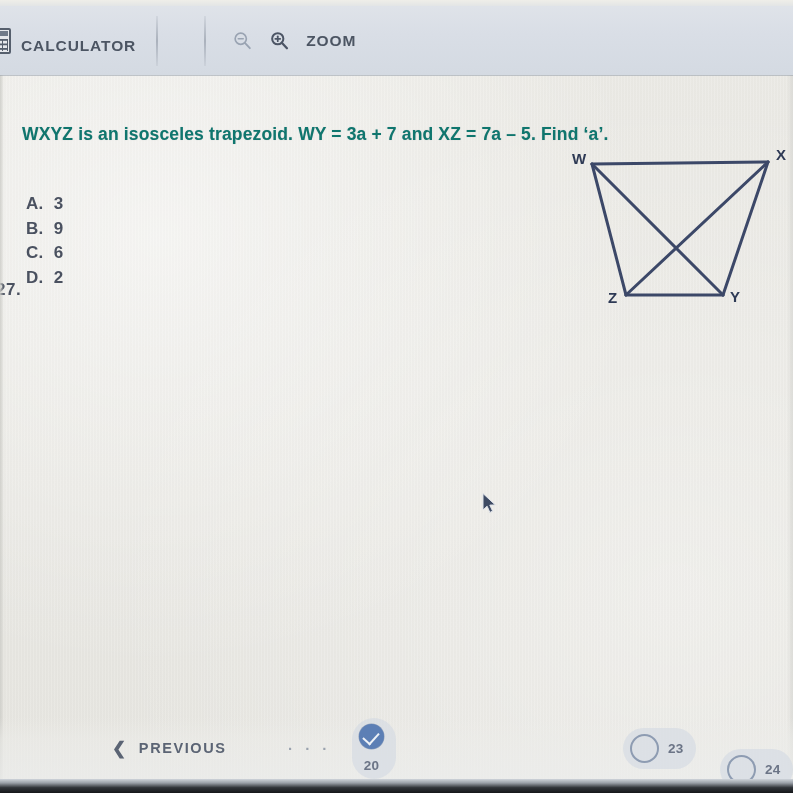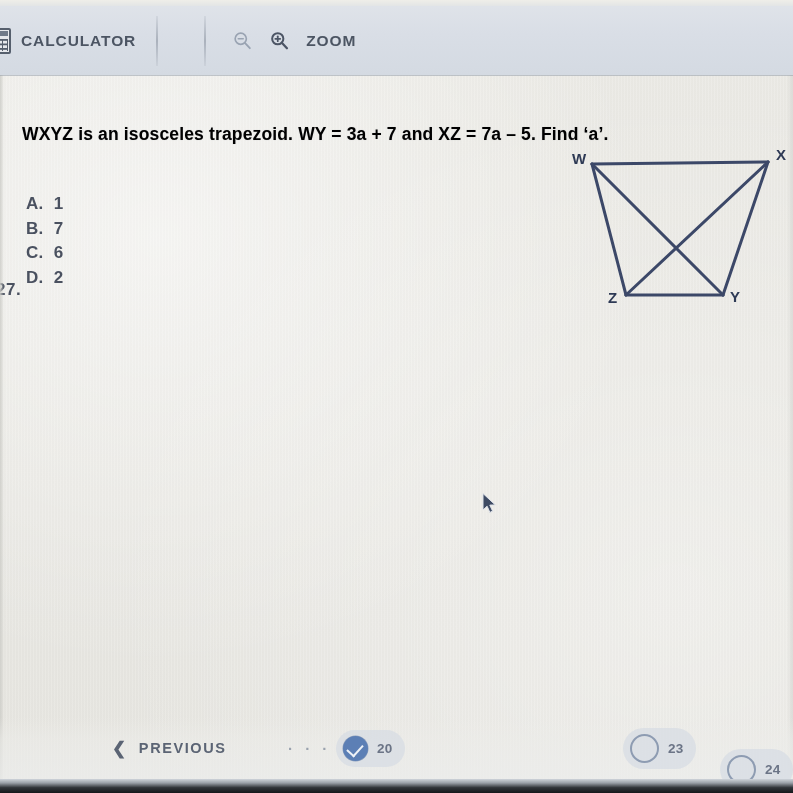--- a/index.html
+++ b/index.html
@@ -66,21 +66,21 @@
       linear-gradient(90deg,#565f6d 1.5px,transparent 1.5px) 0 0/5px 100%,
       linear-gradient(180deg,#565f6d 1.5px,transparent 1.5px) 0 0/100% 4.5px;
   }
 
   .palette-icon{width:22px;height:22px;display:block;}
   .mag-icon{width:21px;height:21px;display:block;}
 
   
   #qtext{
     position:absolute;left:22px;top:124px;
-    font-size:17.5px;font-weight:600;color:#000000;
+    font-size:17.5px;font-weight:600;color:#0f766e;
     letter-spacing:.15px;white-space:nowrap;
     text-shadow:0 0 1px rgba(70,80,100,.25);
   }
   #choices{
     position:absolute;left:26px;top:192px;
     font-size:17px;font-weight:600;color:#4a5160;line-height:24.5px;
     letter-spacing:.3px;
   }
   .choice{display:block;white-space:pre;}
   #qnum{
@@ -146,21 +146,21 @@
     z-index:4;pointer-events:none;
   }
 </style>
 </head>
 <body>
 
 <div id="page"></div>
 
 <div id="toolbar">
 
-  <div class="tb-item" id="tb-calc" style="margin-left:0px;">
+  <div class="tb-item" id="tb-calc" style="margin-left:0px;align-items:flex-end;">
     <span class="calc-icon"></span>
     <span class="tb-label">CALCULATOR</span>
   </div>
 
   <div class="tb-div" style="margin-left:20px;margin-right:22px;"></div>
 
 
   <div class="tb-div" style="margin-left:24px;margin-right:26px;"></div>
 
   <div class="tb-item" id="tb-zoom" style="gap:16px;justify-content:flex-end;">
@@ -180,22 +180,22 @@
       </svg>
     </span>
     <span class="tb-label">ZOOM</span>
   </div>
 
 </div>
 
 <div id="qtext">WXYZ is an isosceles trapezoid.  WY = 3a + 7 and XZ = 7a – 5.  Find ‘a’.</div>
 
 <div id="choices">
-  <span class="choice">A.  1</span>
-  <span class="choice">B.  7</span>
+  <span class="choice">A.  3</span>
+  <span class="choice">B.  9</span>
   <span class="choice">C.  6</span>
   <span class="choice">D.  2</span>
 </div>
 
 <div id="qnum">27.</div>
 
 <div id="figure">
   <svg width="233" height="180" viewBox="0 0 233 180" aria-hidden="true">
     <g id="fig-edges" stroke="#3c4868" stroke-width="3" stroke-linecap="round" fill="none">
         <line x1="32" y1="24" x2="208" y2="22"></line>
@@ -220,21 +220,21 @@
 
 <div id="bottombar">
 
   <div id="prev-btn">
     <span class="chev">❮</span>
     <span>PREVIOUS</span>
   </div>
 
   <div id="dots">· · ·</div>
 
-  <div class="qpill hl" style="left:336px;">
+  <div class="qpill hl" style="left:352px;flex-direction:column;">
     <span class="qcirc done"></span>
     <span class="qnumlab">20</span>
   </div>
 
 
 
   <div class="qpill hl" style="left:623px;">
     <span class="qcirc todo"></span>
     <span class="qnumlab">23</span>
   </div>

